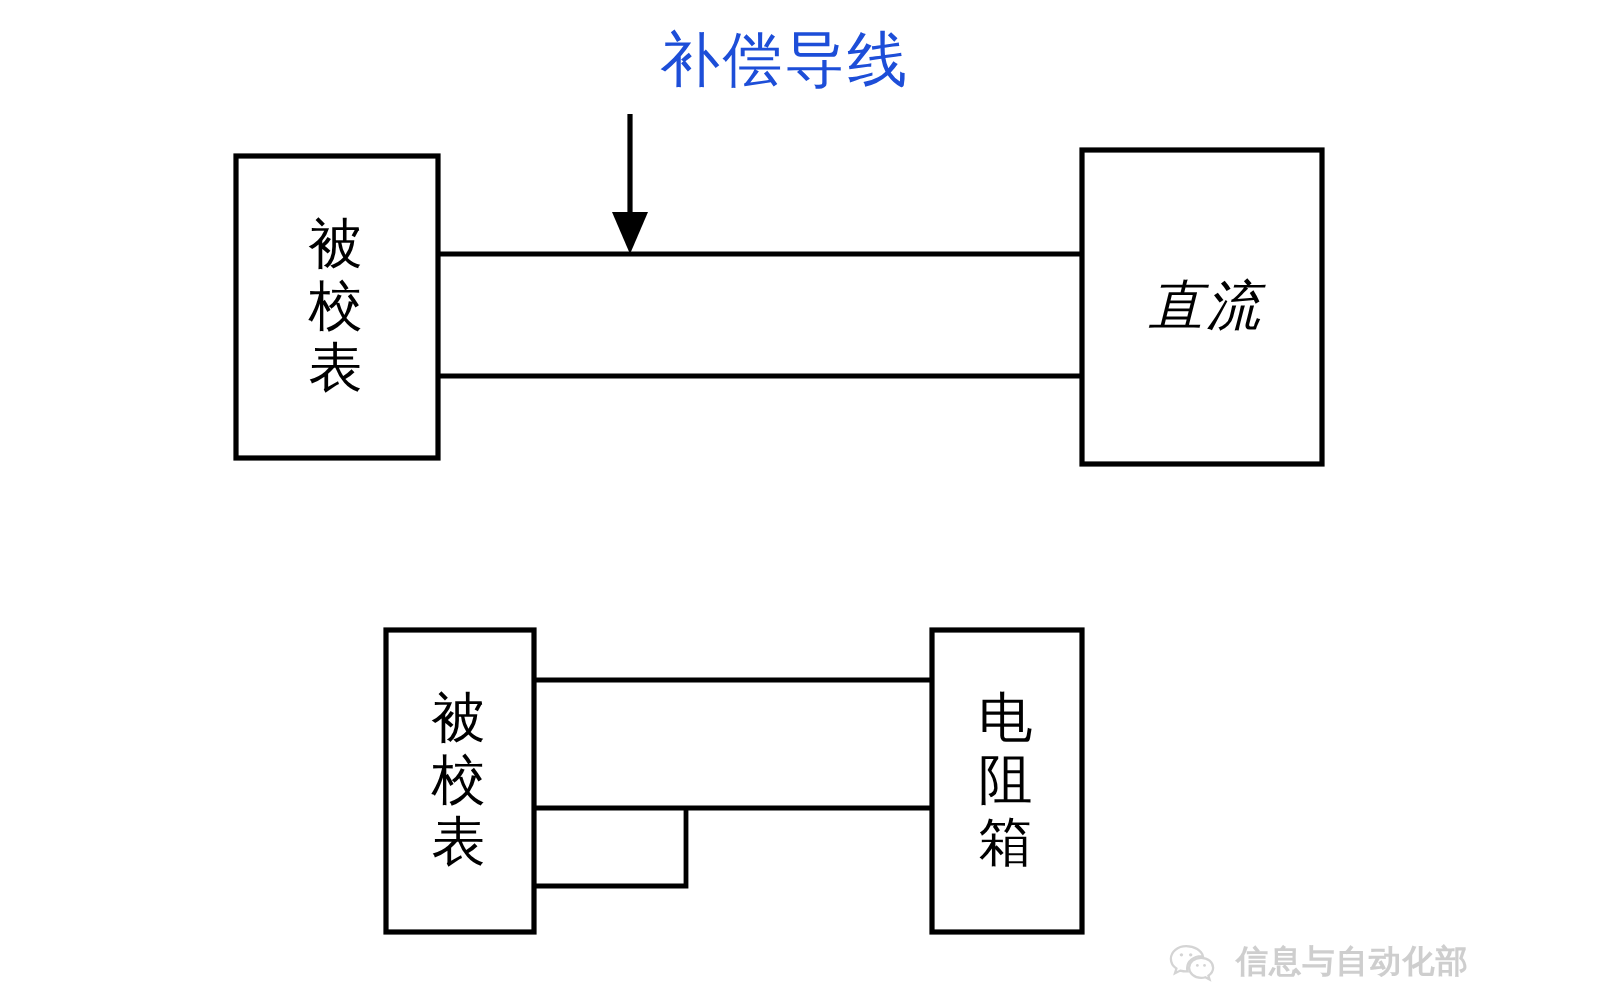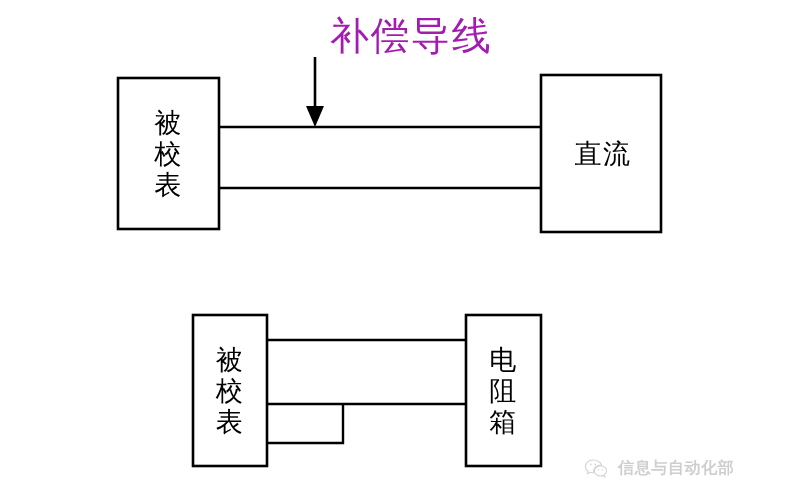--- a/index.html
+++ b/index.html
@@ -46,20 +46,21 @@
     height: 151px;
     font-size: 27px;
   }
   
   #box-label-potentiometer {
     left: 541px;
     top: 75px;
     width: 124px;
     height: 157px;
     font-size: 27px;
+    font-style: italic;
   }
   
   #box-label-meter-bottom {
     left: 193px;
     top: 315px;
     width: 74px;
     height: 151px;
     font-size: 27px;
   }
   
@@ -68,31 +69,31 @@
     top: 315px;
     width: 75px;
     height: 151px;
     font-size: 27px;
   }
   
   #annotation-compensating-wire {
     position: absolute;
     left: 330px;
     top: 16px;
-    font-size: 39px;
+    font-size: 30px;
     letter-spacing: 0.04em;
     line-height: 1;
     white-space: nowrap;
-    color: #a21caf;
+    color: #1d4ed8;
   }
   
   #watermark {
     position: absolute;
     left: 583px;
-    top: 455px;
+    top: 468px;
     display: flex;
     align-items: center;
     gap: 9px;
     opacity: 0.42;
     filter: blur(0.25px);
   }
   #watermark .wm-text {
     font-size: 16px;
     letter-spacing: 0.04em;
     color: #8d8d8d;

